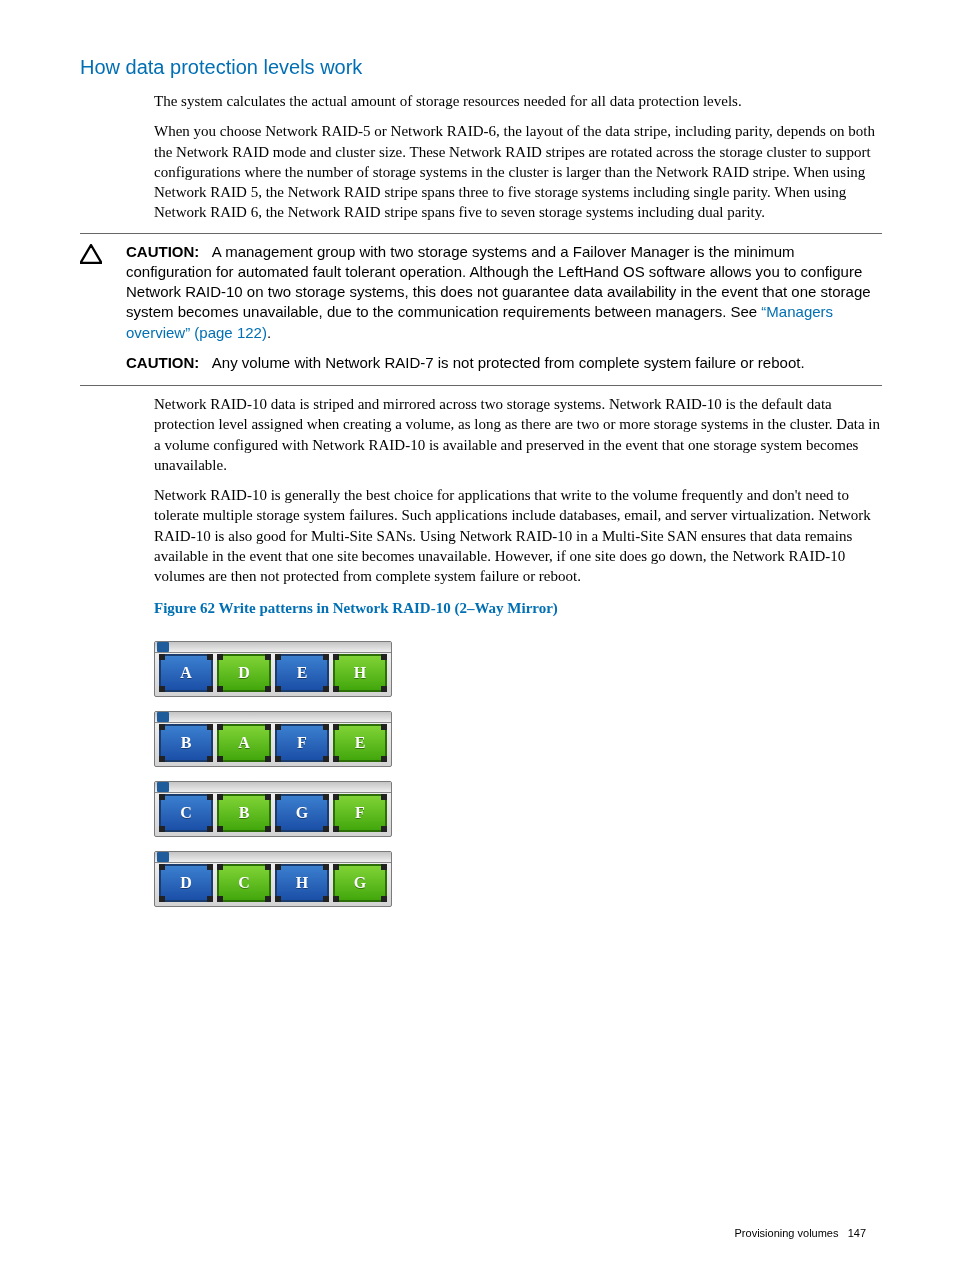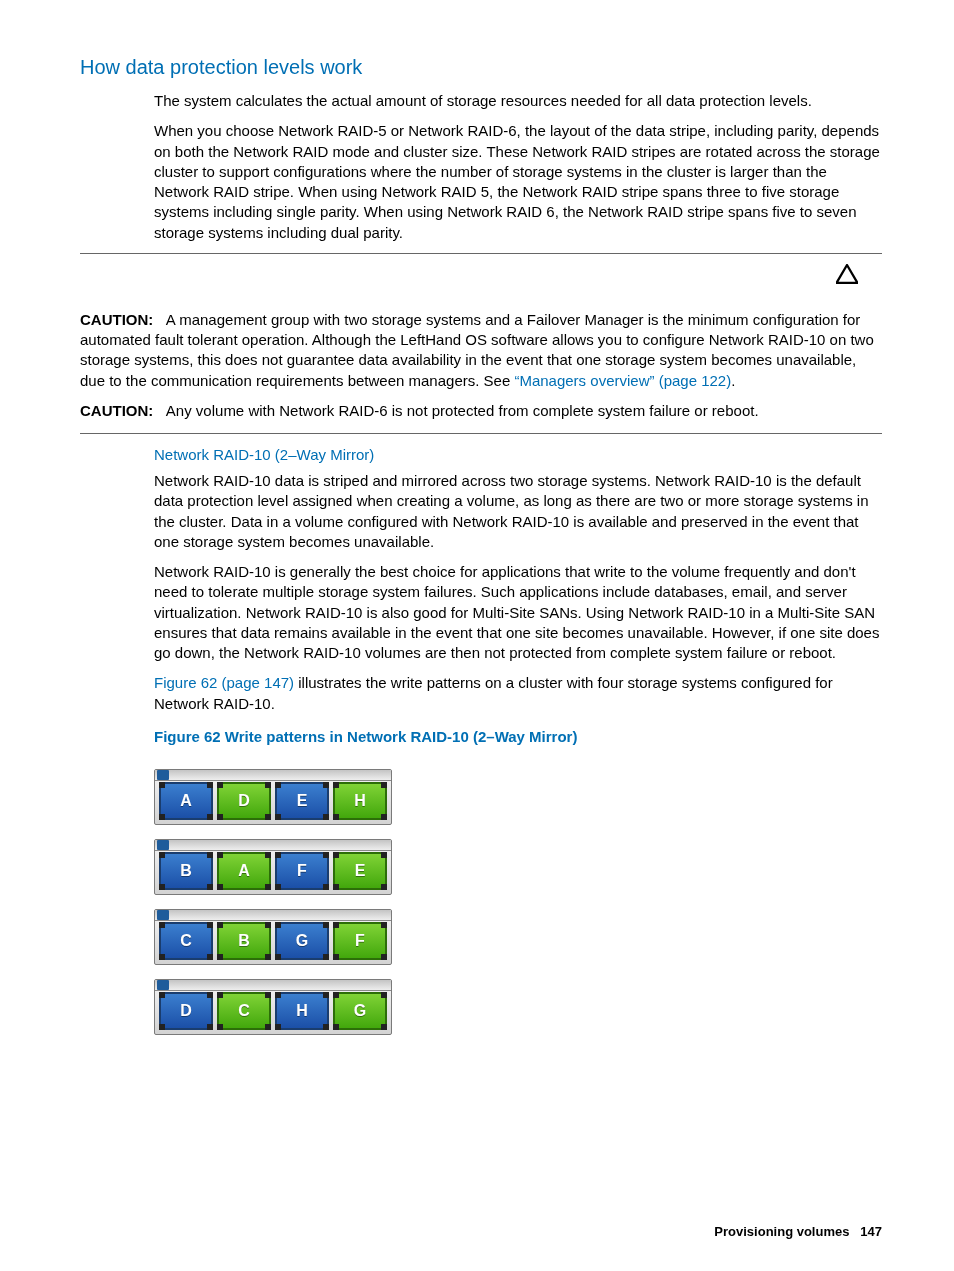--- a/index.html
+++ b/index.html
@@ -1,30 +1,30 @@
 <!DOCTYPE html>
 <html><head>
 <meta charset="utf-8">
 <style>
 @page { size: 954px 1271px; margin: 0; }
 html, body { margin: 0; padding: 0; font-family: Arial, Helvetica, sans-serif; width: 954px; height: 1271px; background: #fff; color: #000; }
 .page { width: 940px; height: 1271px; box-sizing: border-box; padding: 56px 58px 25px 80px; position: relative; }
 .h1 { color: #006fb4; font-size: 20px; font-weight: 400; margin: 0 0 12px 0; }
-.body-col { margin-left: 74px; }
+.body-col { margin-left: 74px; font-family: Liberation Serif, serif; }
 .para { font-size: 15px; line-height: 1.35; margin: 0 0 10px 0; }
 .h2 { color: #006fb4; font-size: 15px; font-weight: 400; margin: 12px 0 8px 0; }
 .figtitle { color: #006fb4; font-size: 15px; font-weight: 700; margin: 14px 0 24px 0; }
 .link { color: #006fb4; text-decoration: none; }
 .caution-block { margin: 4px 0 4px 0; }
 .caution-hr { border-top: 1px solid #666; margin: 4px 0 8px 0; }
-.caution-row { display: flex; align-items: flex-end; flex-direction: column; }
+.caution-row { display: flex; align-items: flex-start; }
 .caution-icon { width: 46px; flex: 0 0 46px; font-size: 22px; font-weight: 700; line-height: 1; padding-top: 2px; }
 .caution-text { flex: 1; }
 .cword { font-weight: 700; }
-.footer { position: absolute; bottom: 32px; right: 58px; font-size: 13px; font-weight: bold; }
+.footer { position: absolute; bottom: 32px; right: 74px; font-size: 11px; }
 
 
 .fig { width: 236px; margin: 6px 0 22px 0; }
 .system { position: relative; width: 236px; height: 54px; background: linear-gradient(#f6f6f6, #d3d3d3); border: 1px solid #7a7a7a; border-radius: 2px; margin-bottom: 14px; overflow: hidden; }
 .sysbar-top { position: absolute; top: 0; left: 0; right: 0; height: 10px; background: linear-gradient(#c4c4c4, #eee); border-bottom: 1px solid #888; }
 .sysbar-accent { position: absolute; top: 0; left: 2px; width: 12px; height: 10px; background: #1e5c9b; border-radius: 1px; }
 .bay-row { position: absolute; top: 12px; left: 4px; right: 4px; bottom: 4px; display: flex; gap: 4px; }
 .bay { flex: 1; position: relative; box-sizing: border-box; border-radius: 3px; border: 2px solid #666; display: flex; align-items: center; justify-content: center; }
 .bay-blue { background: linear-gradient(#3b7fcf, #1b4fa7); border-color: #1a3d6e; }
 .bay-green { background: linear-gradient(#80d336, #42a70c); border-color: #2c6e08; }
@@ -56,34 +56,30 @@
     <div class="caution-icon">
       <svg width="22" height="20" viewBox="0 0 22 20">
             <path d="M11 1 L21.5 19 H0.5 Z" fill="none" stroke="#000" stroke-width="2.3" stroke-linejoin="round"></path>
           </svg>
     </div>
     <div class="caution-text">
       <p class="para">
         <span class="cword">CAUTION:</span>&nbsp;&nbsp;&nbsp;<span>A management group with two storage systems and a Failover Manager is the minimum configuration for automated fault tolerant operation. Although the LeftHand OS software allows you to configure Network RAID-10 on two storage systems, this does not guarantee data availability in the event that one storage system becomes unavailable, due to the communication requirements between managers. See </span><a class="link" href="#">“Managers overview” (page 122)</a><span>.</span>
       </p>
       <p class="para">
-        <span class="cword">CAUTION:</span>&nbsp;&nbsp;&nbsp;<span>Any volume with Network RAID-6 is not protected from complete system failure or reboot.</span>
+        <span class="cword">CAUTION:</span>&nbsp;&nbsp;&nbsp;<span>Any volume with Network RAID-7 is not protected from complete system failure or reboot.</span>
       </p>
     </div>
   </div>
   <div class="caution-hr body-col" style="margin-top:2px;"></div>
 </div>
 
 <div class="body-col">
-  <h3 class="h2">Network RAID-10 (2–Way Mirror)</h3>
   <p class="para">Network RAID-10 data is striped and mirrored across two storage systems. Network RAID-10 is the default data protection level assigned when creating a volume, as long as there are two or more storage systems in the cluster. Data in a volume configured with Network RAID-10 is available and preserved in the event that one storage system becomes unavailable.</p>
   <p class="para">Network RAID-10 is generally the best choice for applications that write to the volume frequently and don't need to tolerate multiple storage system failures. Such applications include databases, email, and server virtualization. Network RAID-10 is also good for Multi-Site SANs. Using Network RAID-10 in a Multi-Site SAN ensures that data remains available in the event that one site becomes unavailable. However, if one site does go down, the Network RAID-10 volumes are then not protected from complete system failure or reboot.</p>
-  <p class="para">
-    <a class="link" href="#">Figure 62 (page 147)</a> <span>illustrates the write patterns on a cluster with four storage systems configured for Network RAID-10.</span>
-  </p>
 
   <div class="figtitle">Figure 62 Write patterns in Network RAID-10 (2–Way Mirror)</div>
   <div class="fig" id="figure-container">
         <div class="system">
           <div class="sysbar-top"></div>
           <div class="sysbar-accent"></div>
           <div class="bay-row">
             <div class="bay bay-blue">
               <div class="corners"><span></span></div>
               <span class="letter">A</span>

